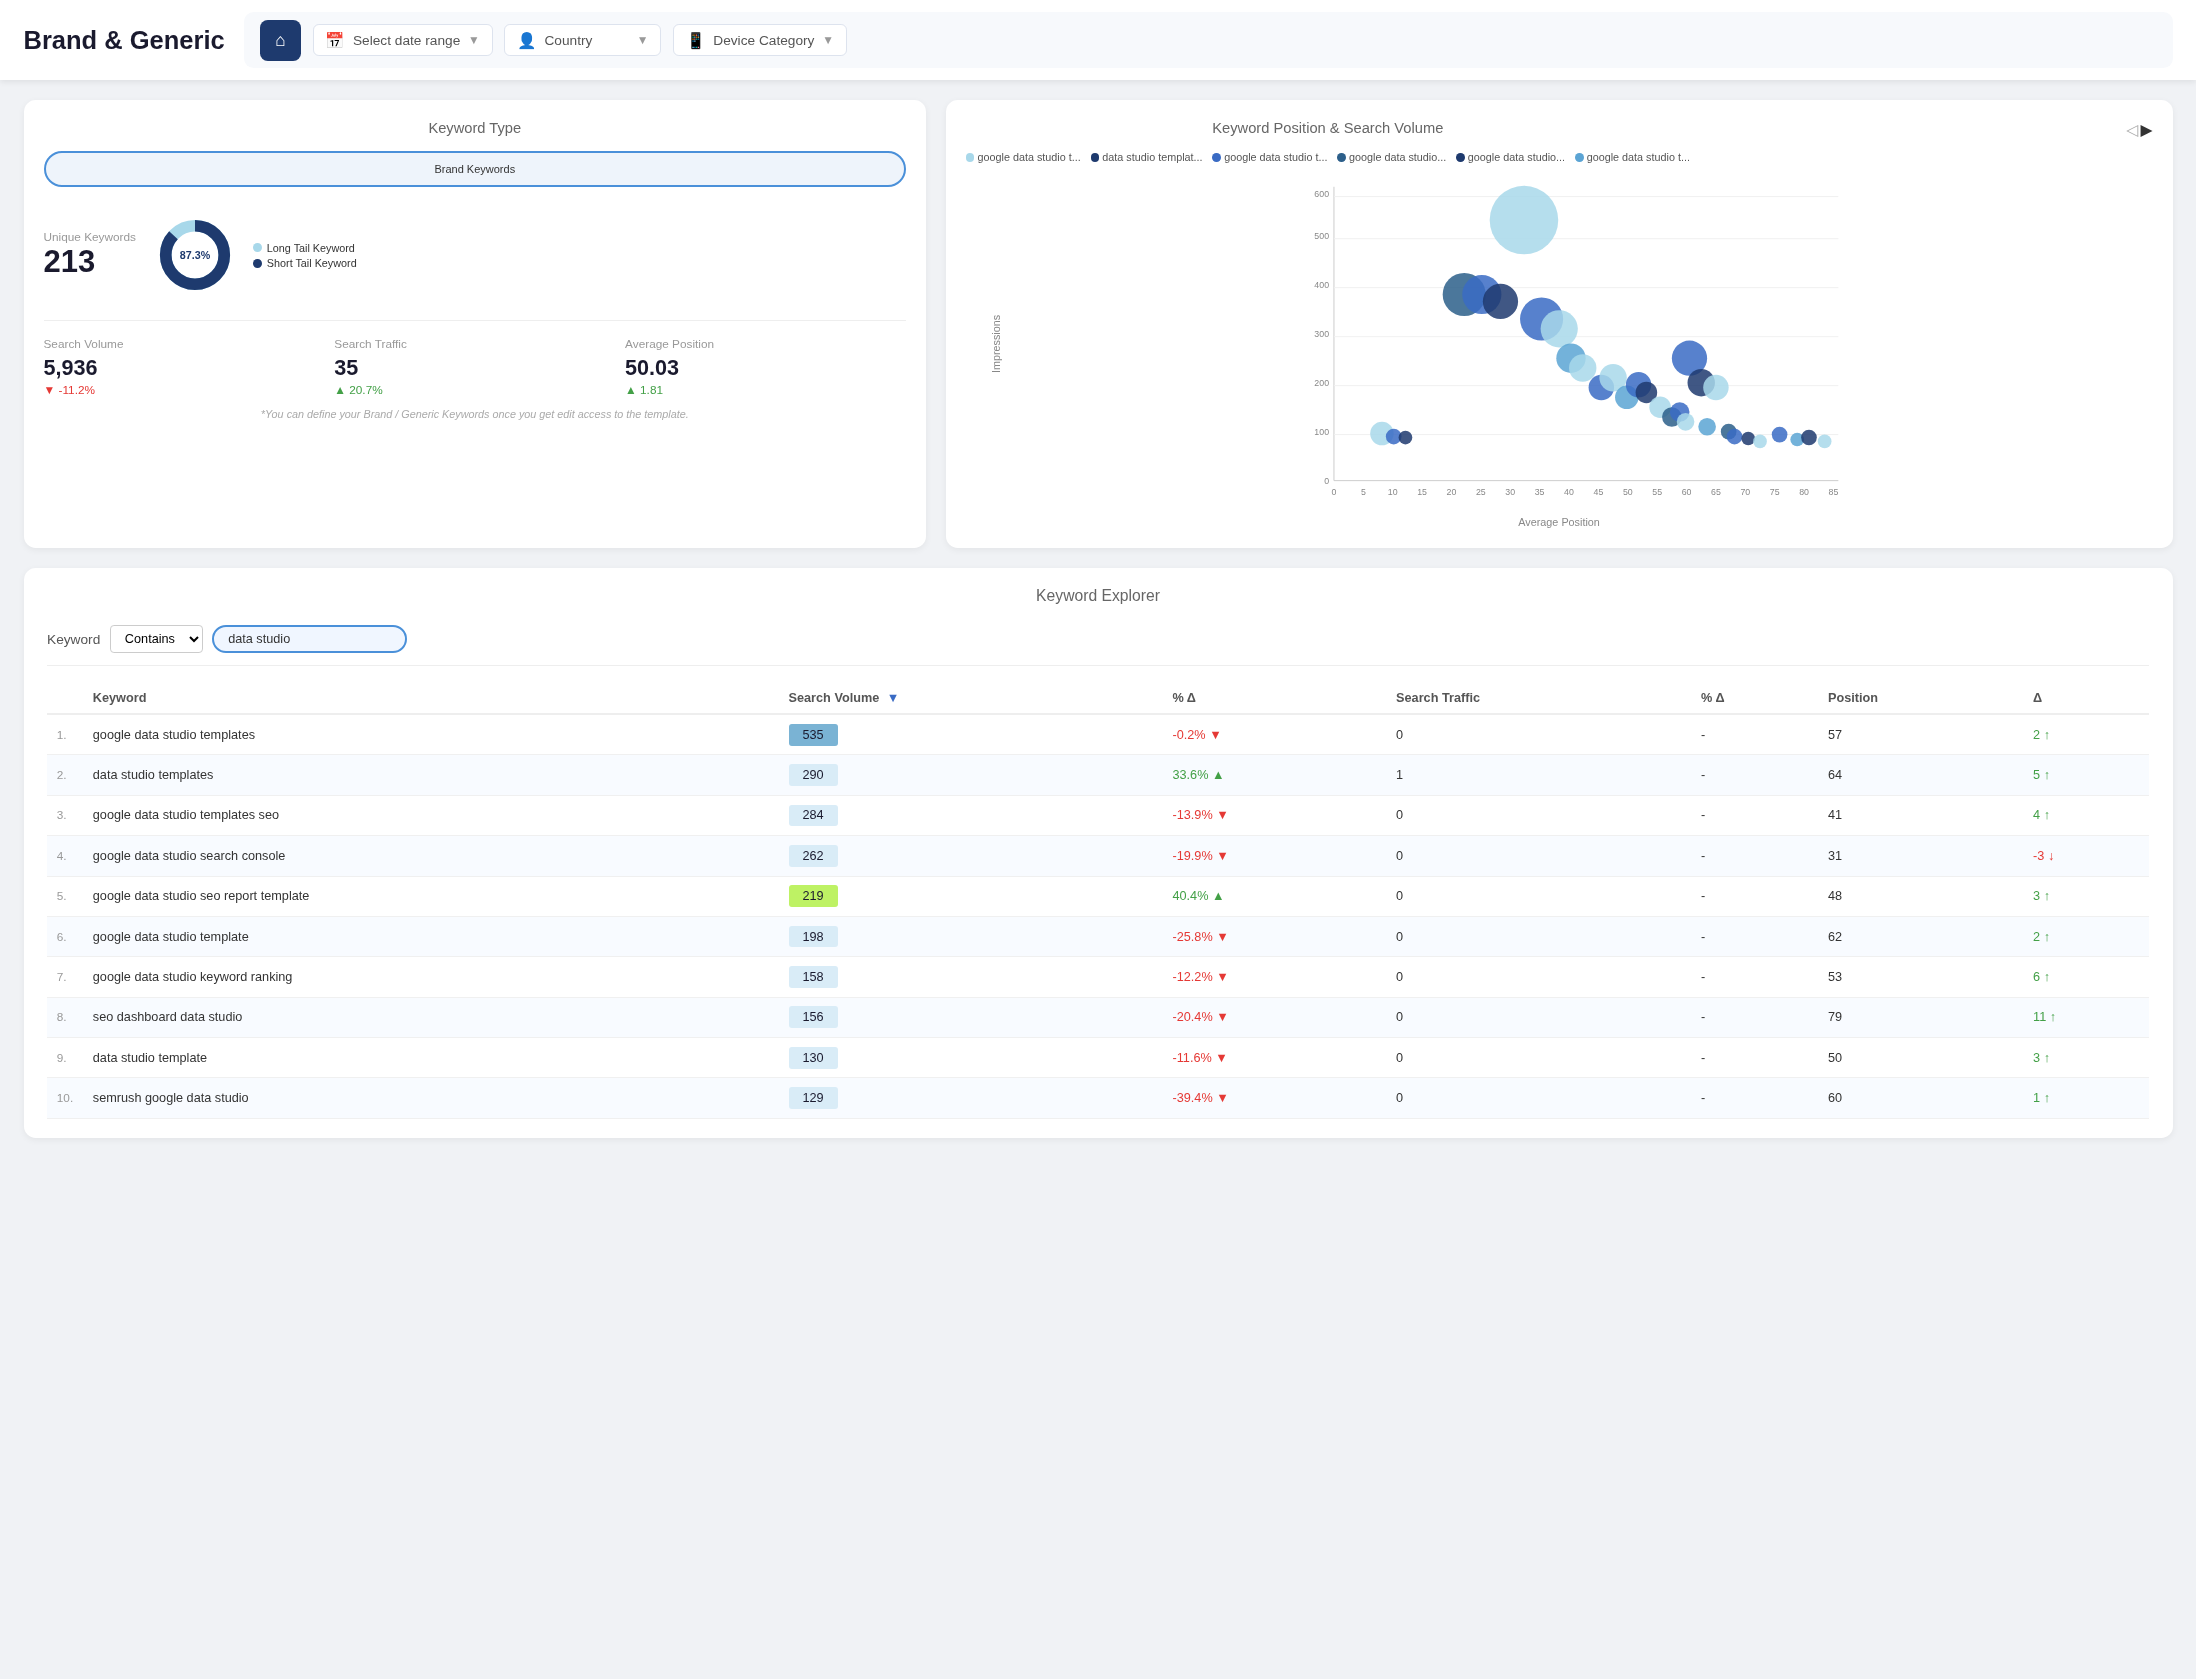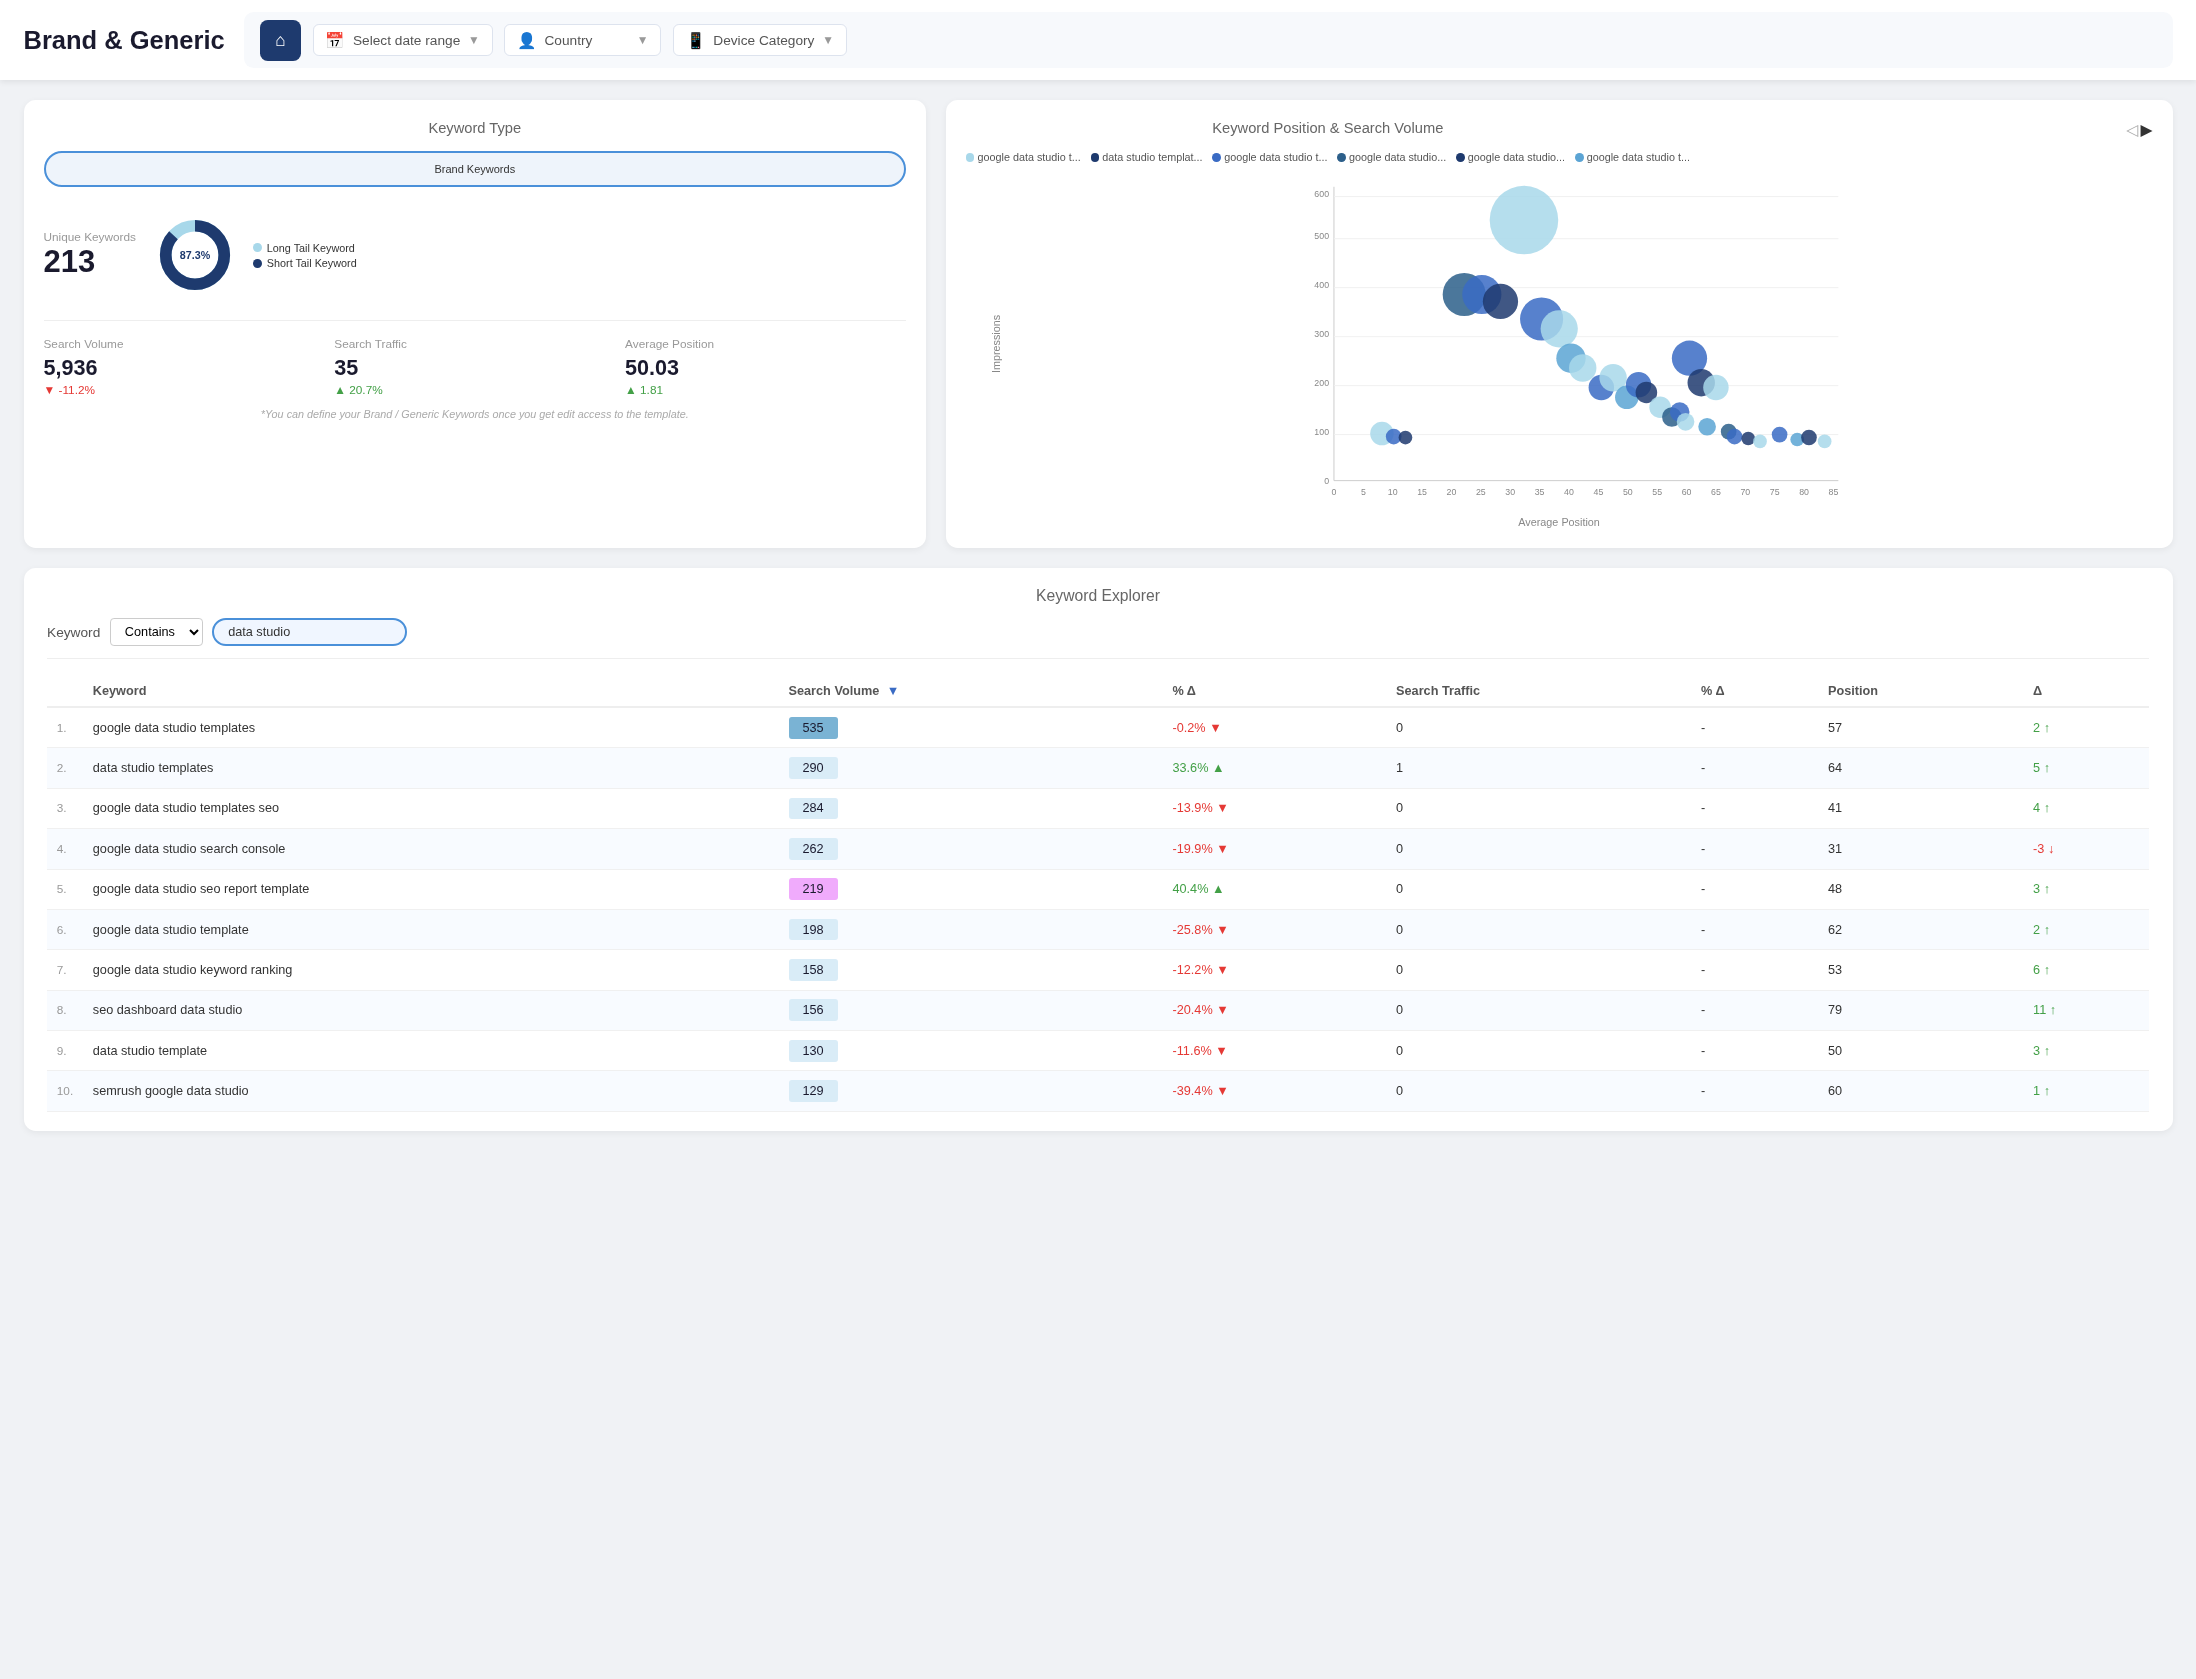--- a/index.html
+++ b/index.html
@@ -197,21 +197,21 @@
     .explorer-card {
       background: #fff;
       border-radius: 11.8px;
       padding: 19.6px 23.5px;
       box-shadow: 0 2px 7.8px rgba(0,0,0,0.06);
     }
     .explorer-title {
       text-align: center;
       font-size: 15.7px;
       color: #666;
-      margin-bottom: 13px;
+      margin-bottom: 20px;
       font-weight: 500;
     }
     .filter-row {
       display: flex;
       align-items: center;
       gap: 9.8px;
       margin-bottom: 17.6px;
       padding-bottom: 11.8px;
       border-bottom: 1px solid #eee;
     }
@@ -547,21 +547,21 @@
     <td><span class="vol-cell vol-cell-light" style="background:#d9ecf7">262</span></td>
     <td style="color:#e53935">-19.9% ▼</td>
     <td>0</td>
     <td>-</td>
     <td>31</td>
     <td style="color:#e53935">-3 ↓</td>
   </tr>
           <tr>
     <td class="row-num">5.</td>
     <td>google data studio seo report template</td>
-    <td><span class="vol-cell vol-cell-light" style="background:#f0abfc">219</span></td>
+    <td><span class="vol-cell vol-cell-light" style="background:#bef264">219</span></td>
     <td style="color:#43a047">40.4% ▲</td>
     <td>0</td>
     <td>-</td>
     <td>48</td>
     <td style="color:#43a047">3 ↑</td>
   </tr>
           <tr>
     <td class="row-num">6.</td>
     <td>google data studio template</td>
     <td><span class="vol-cell vol-cell-light" style="background:#d9ecf7">198</span></td>

